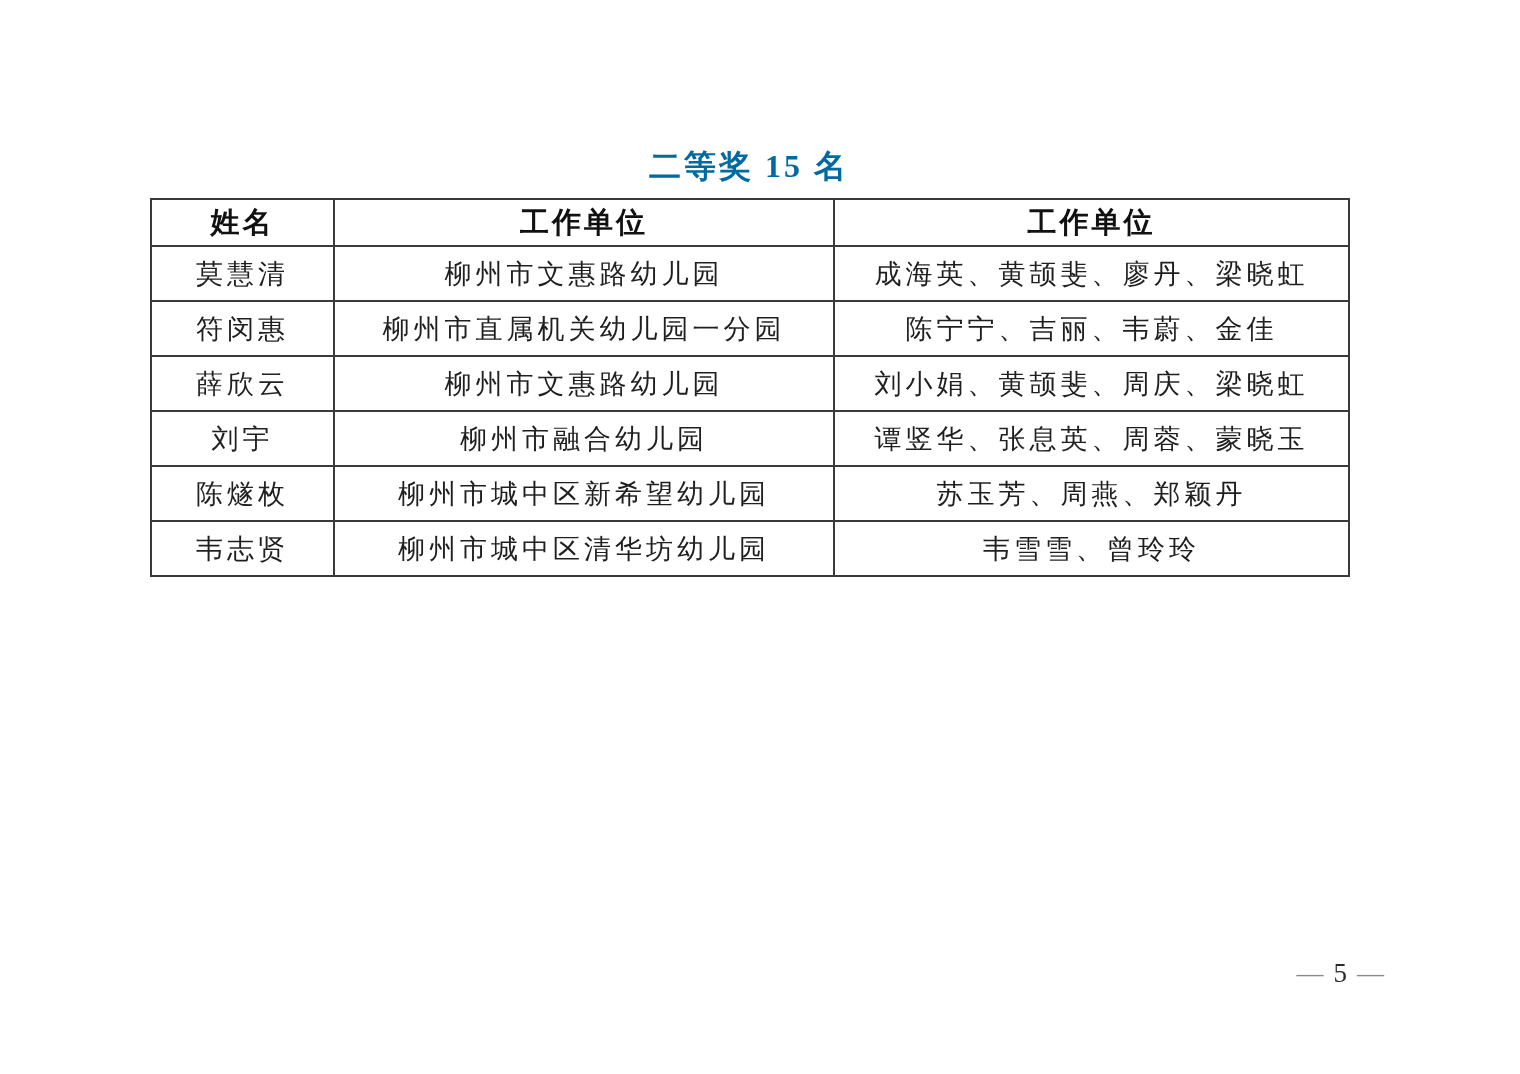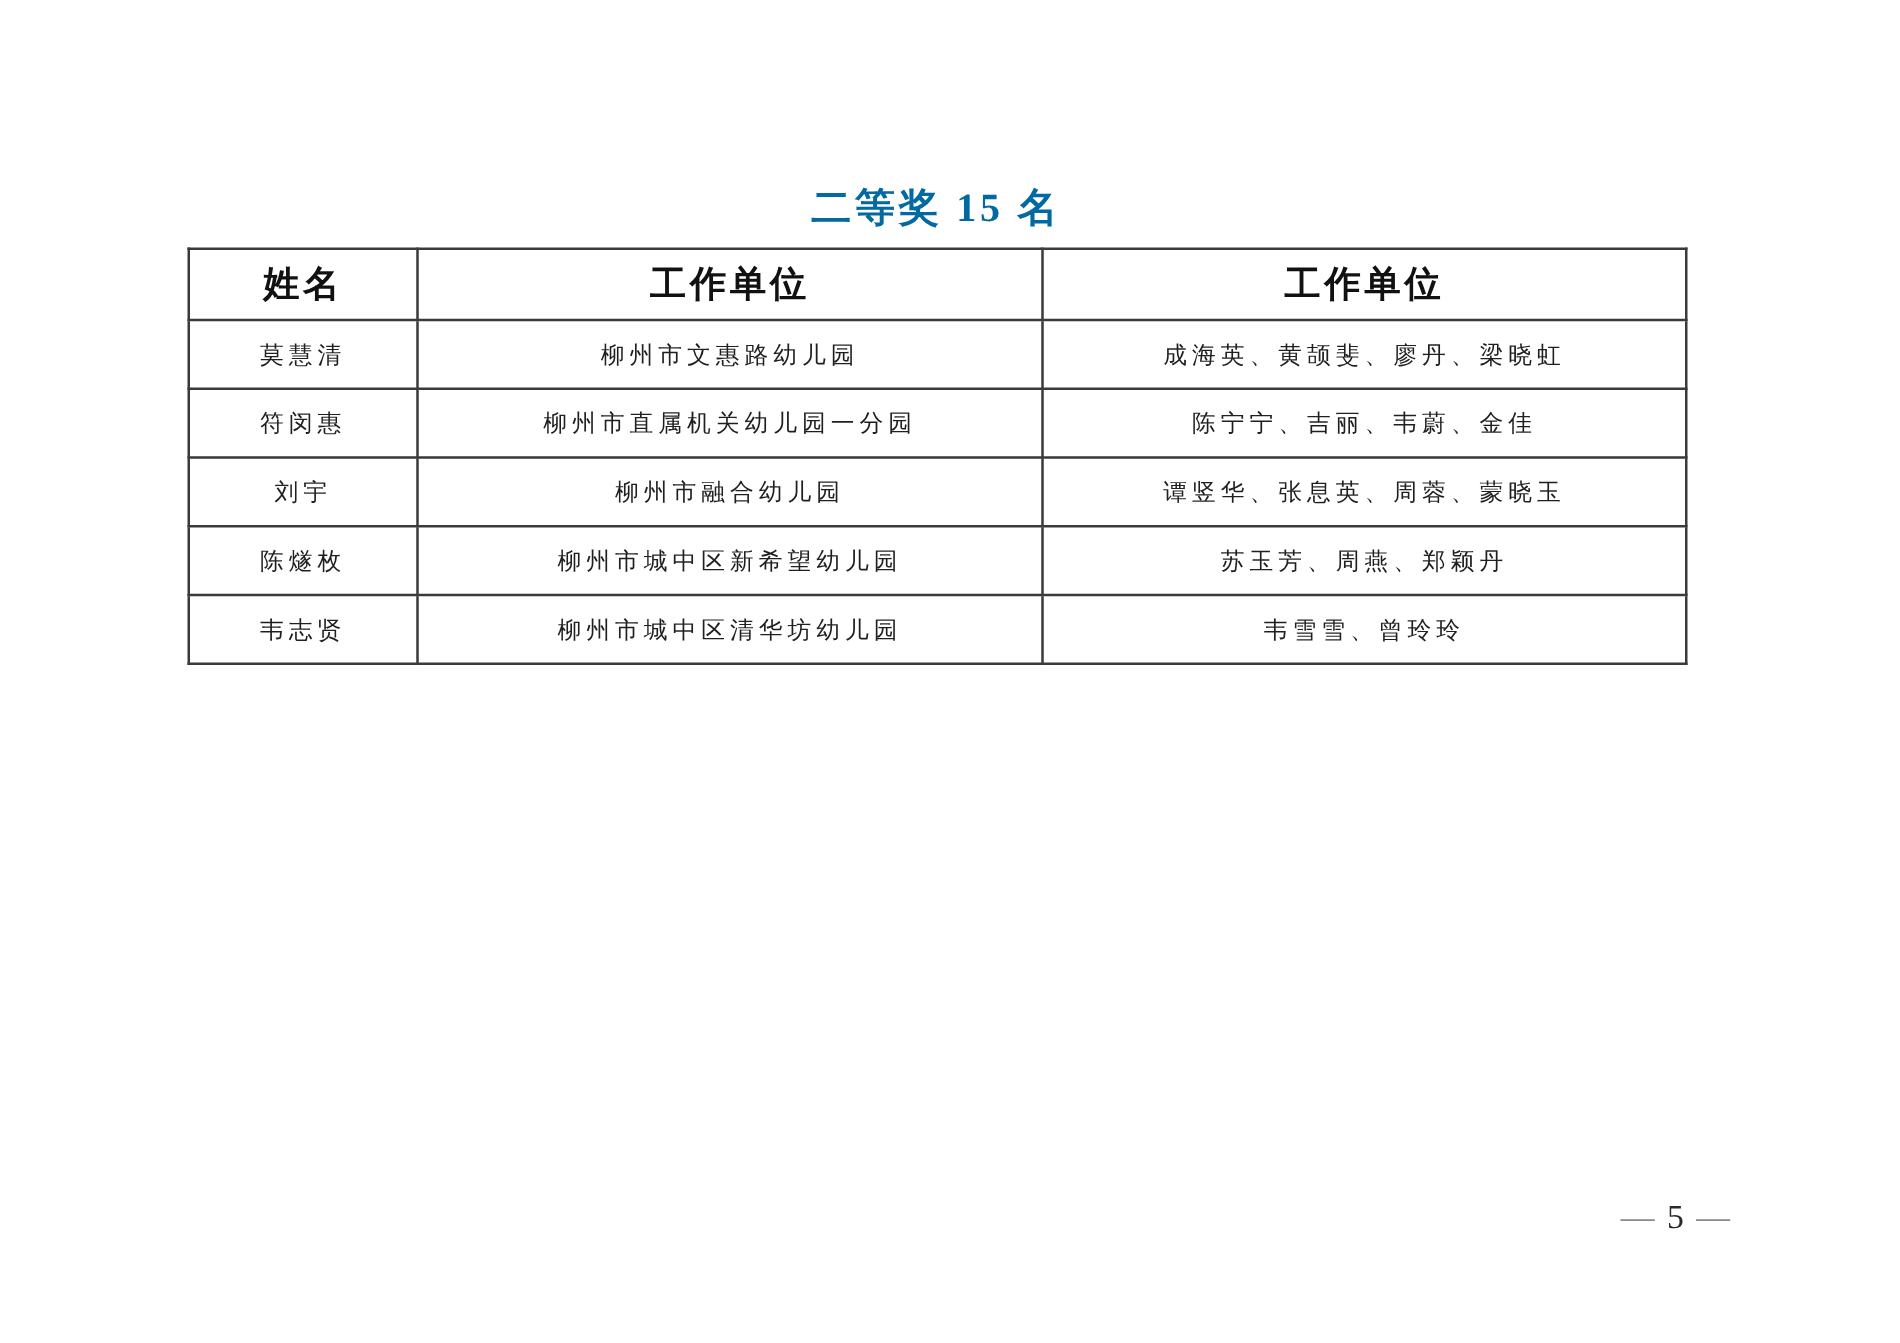--- a/index.html
+++ b/index.html
@@ -40,29 +40,29 @@
   .award-table th,
   .award-table td {
     border: 2px solid #3a3a3a;
     text-align: center;
     vertical-align: middle;
     padding: 0 4px;
     overflow: hidden;
     white-space: nowrap;
   }
   .award-table th {
-    height: 57px;
+    height: 47px;
     font-size: 29px;
     font-weight: 700;
     letter-spacing: 3px;
     color: #111111;
   }
   .award-table td {
     height: 55px;
-    font-size: 19px;
+    font-size: 27px;
     font-weight: 400;
     letter-spacing: 4px;
     color: #1f1f1f;
   }
   .page-number {
     position: absolute;
     top: 957px;
     right: 126px;
     font-size: 27px;
     line-height: 1.2;
@@ -101,20 +101,25 @@
           <td>莫慧清</td>
           <td>柳州市文惠路幼儿园</td>
           <td>成海英、黄颉斐、廖丹、梁晓虹</td>
         </tr>
         <tr>
           <td>符闵惠</td>
           <td>柳州市直属机关幼儿园一分园</td>
           <td>陈宁宁、吉丽、韦蔚、金佳</td>
         </tr>
         <tr>
+          <td>薛欣云</td>
+          <td>柳州市文惠路幼儿园</td>
+          <td>刘小娟、黄颉斐、周庆、梁晓虹</td>
+        </tr>
+        <tr>
           <td>刘宇</td>
           <td>柳州市融合幼儿园</td>
           <td>谭竖华、张息英、周蓉、蒙晓玉</td>
         </tr>
         <tr>
           <td>陈燧枚</td>
           <td>柳州市城中区新希望幼儿园</td>
           <td>苏玉芳、周燕、郑颖丹</td>
         </tr>
         <tr>

